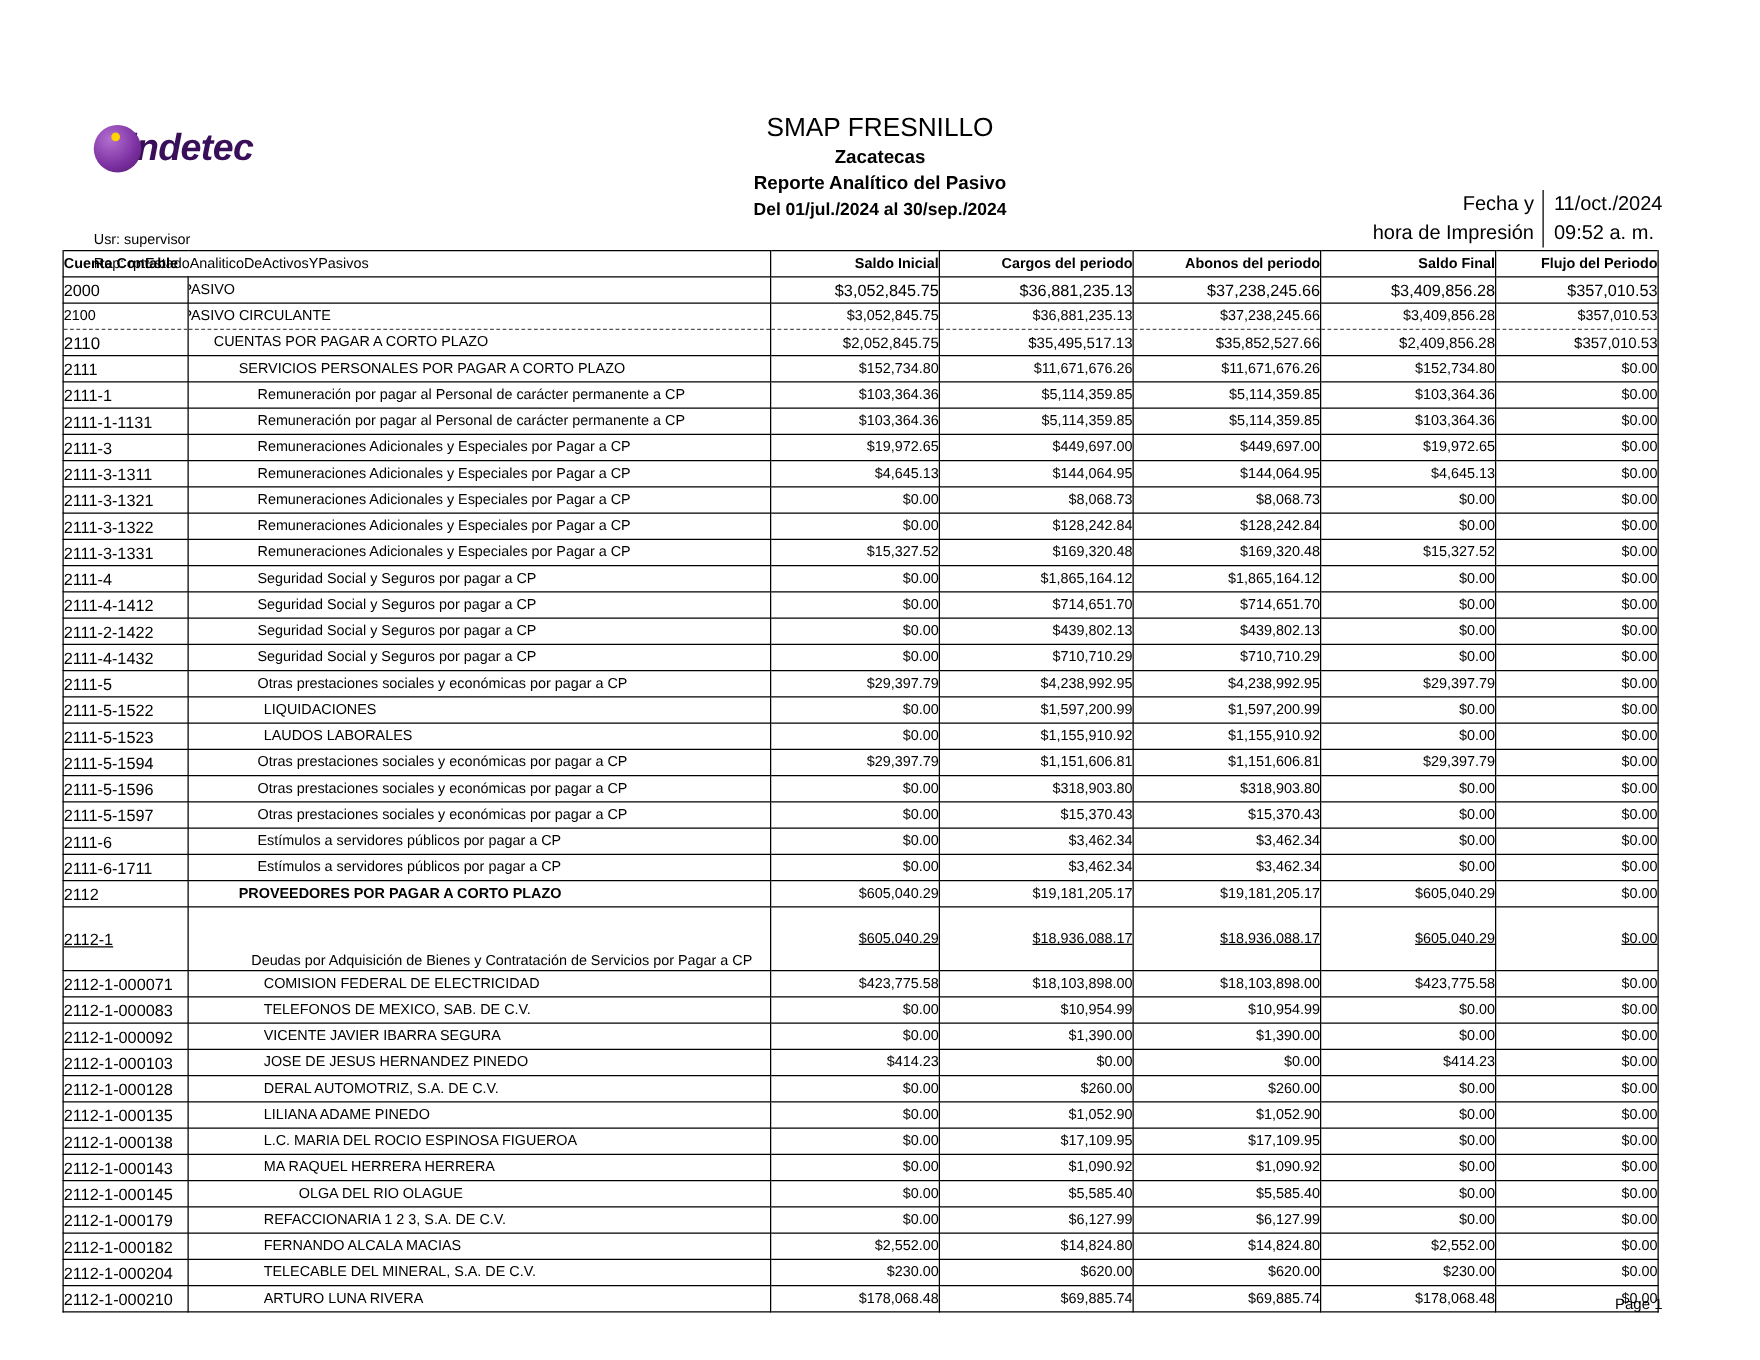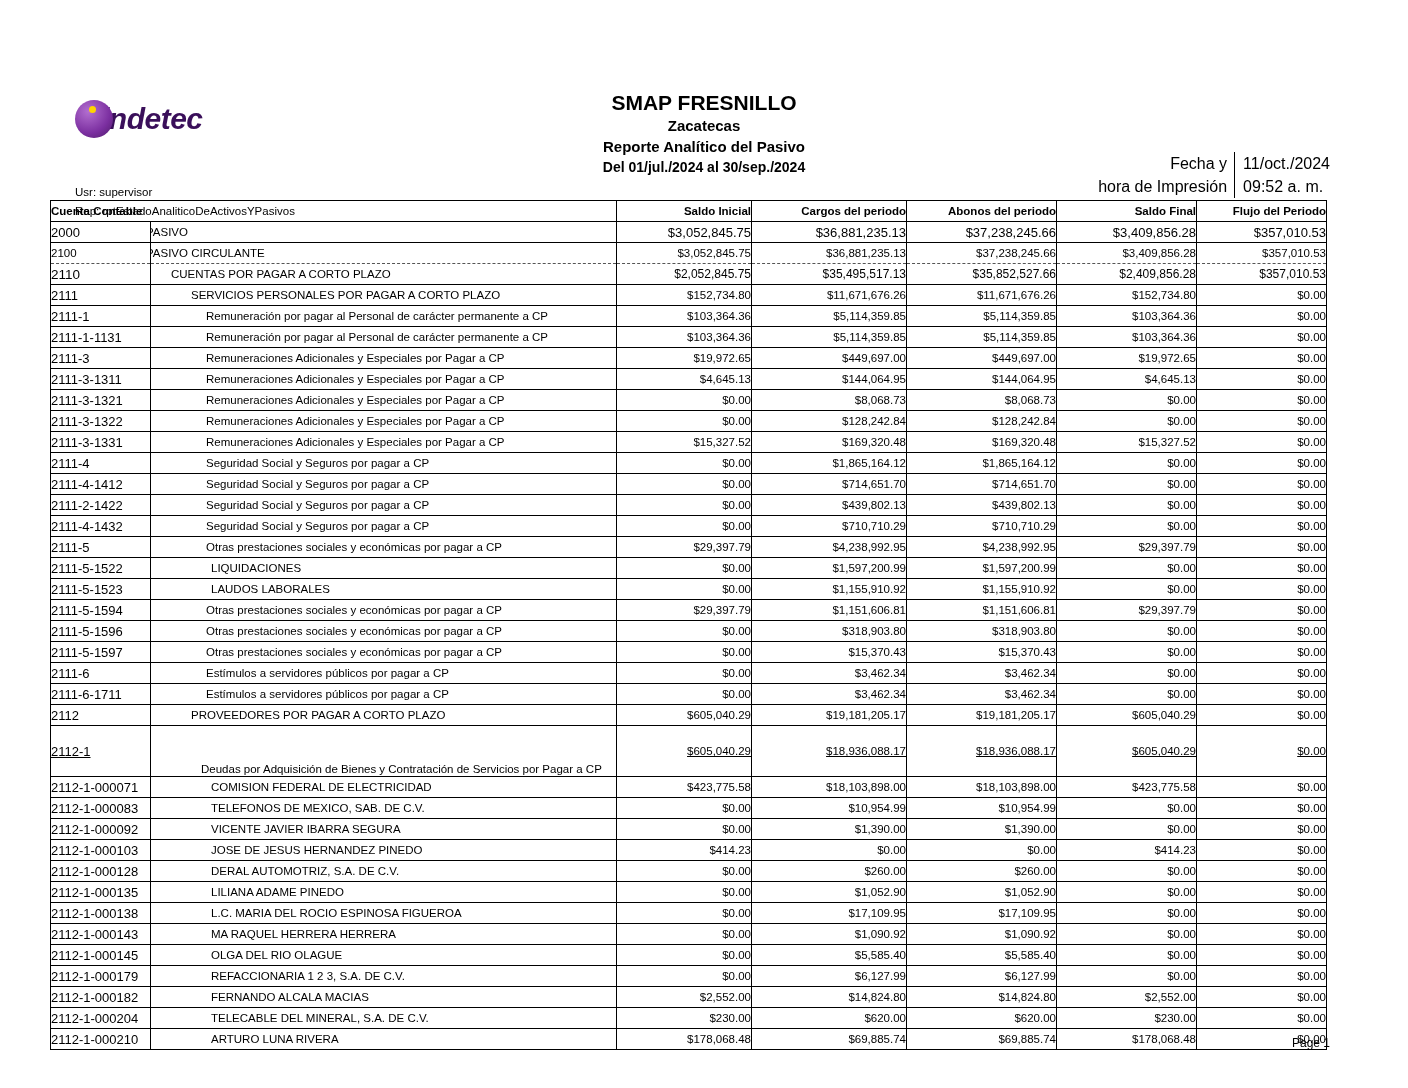--- a/index.html
+++ b/index.html
@@ -66,21 +66,21 @@
 
   .title-block {
     position: absolute;
     left: 0;
     right: 0;
     top: 90px;
     text-align: center;
   }
   .title-main {
     font-size: 21px;
-    font-weight: bold;
+    font-weight: normal;
     line-height: 26px;
   }
   .title-sub {
     font-size: 15px;
     font-weight: bold;
     line-height: 20px;
   }
   .title-report {
     font-size: 15px;
     font-weight: bold;
@@ -453,21 +453,21 @@
             <td class="code">2111-6-1711</td>
             <td class="name"><span style="display: inline-block; margin-left: 55px;">Estímulos a servidores públicos por pagar a CP</span></td>
             <td class="num">$0.00</td>
             <td class="num">$3,462.34</td>
             <td class="num">$3,462.34</td>
             <td class="num">$0.00</td>
             <td class="num">$0.00</td>
           </tr>
           <tr class="solid lvl3">
             <td class="code">2112</td>
-            <td class="name"><span style="display: inline-block; margin-left: 40px;">PROVEEDORES POR PAGAR A CORTO PLAZO</span></td>
+            <td class="name"><span style="display: inline-block; margin-left: 40px; font-weight: bold;">PROVEEDORES POR PAGAR A CORTO PLAZO</span></td>
             <td class="num">$605,040.29</td>
             <td class="num">$19,181,205.17</td>
             <td class="num">$19,181,205.17</td>
             <td class="num">$605,040.29</td>
             <td class="num">$0.00</td>
           </tr>
           <tr class="solid lvl3 tall">
             <td class="code">2112-1</td>
             <td class="name "><span class="wrap2" style="display: inline-block; margin-left: 50px; margin-top: 36px;">Deudas por Adquisición de Bienes y Contratación de Servicios por Pagar a CP</span></td>
             <td class="num">$605,040.29</td>
@@ -543,21 +543,21 @@
             <td class="code">2112-1-000143</td>
             <td class="name"><span style="display: inline-block; margin-left: 60px;">MA RAQUEL HERRERA HERRERA</span></td>
             <td class="num">$0.00</td>
             <td class="num">$1,090.92</td>
             <td class="num">$1,090.92</td>
             <td class="num">$0.00</td>
             <td class="num">$0.00</td>
           </tr>
           <tr class="solid lvl3">
             <td class="code">2112-1-000145</td>
-            <td class="name"><span style="display: inline-block; margin-left: 60px;">OLGA DEL RIO OLAGUE</span></td>
+            <td class="name"><span style="display: inline-block; margin-left: 88px;">OLGA DEL RIO OLAGUE</span></td>
             <td class="num">$0.00</td>
             <td class="num">$5,585.40</td>
             <td class="num">$5,585.40</td>
             <td class="num">$0.00</td>
             <td class="num">$0.00</td>
           </tr>
           <tr class="solid lvl3">
             <td class="code">2112-1-000179</td>
             <td class="name"><span style="display: inline-block; margin-left: 60px;">REFACCIONARIA 1 2 3, S.A. DE C.V.</span></td>
             <td class="num">$0.00</td>

